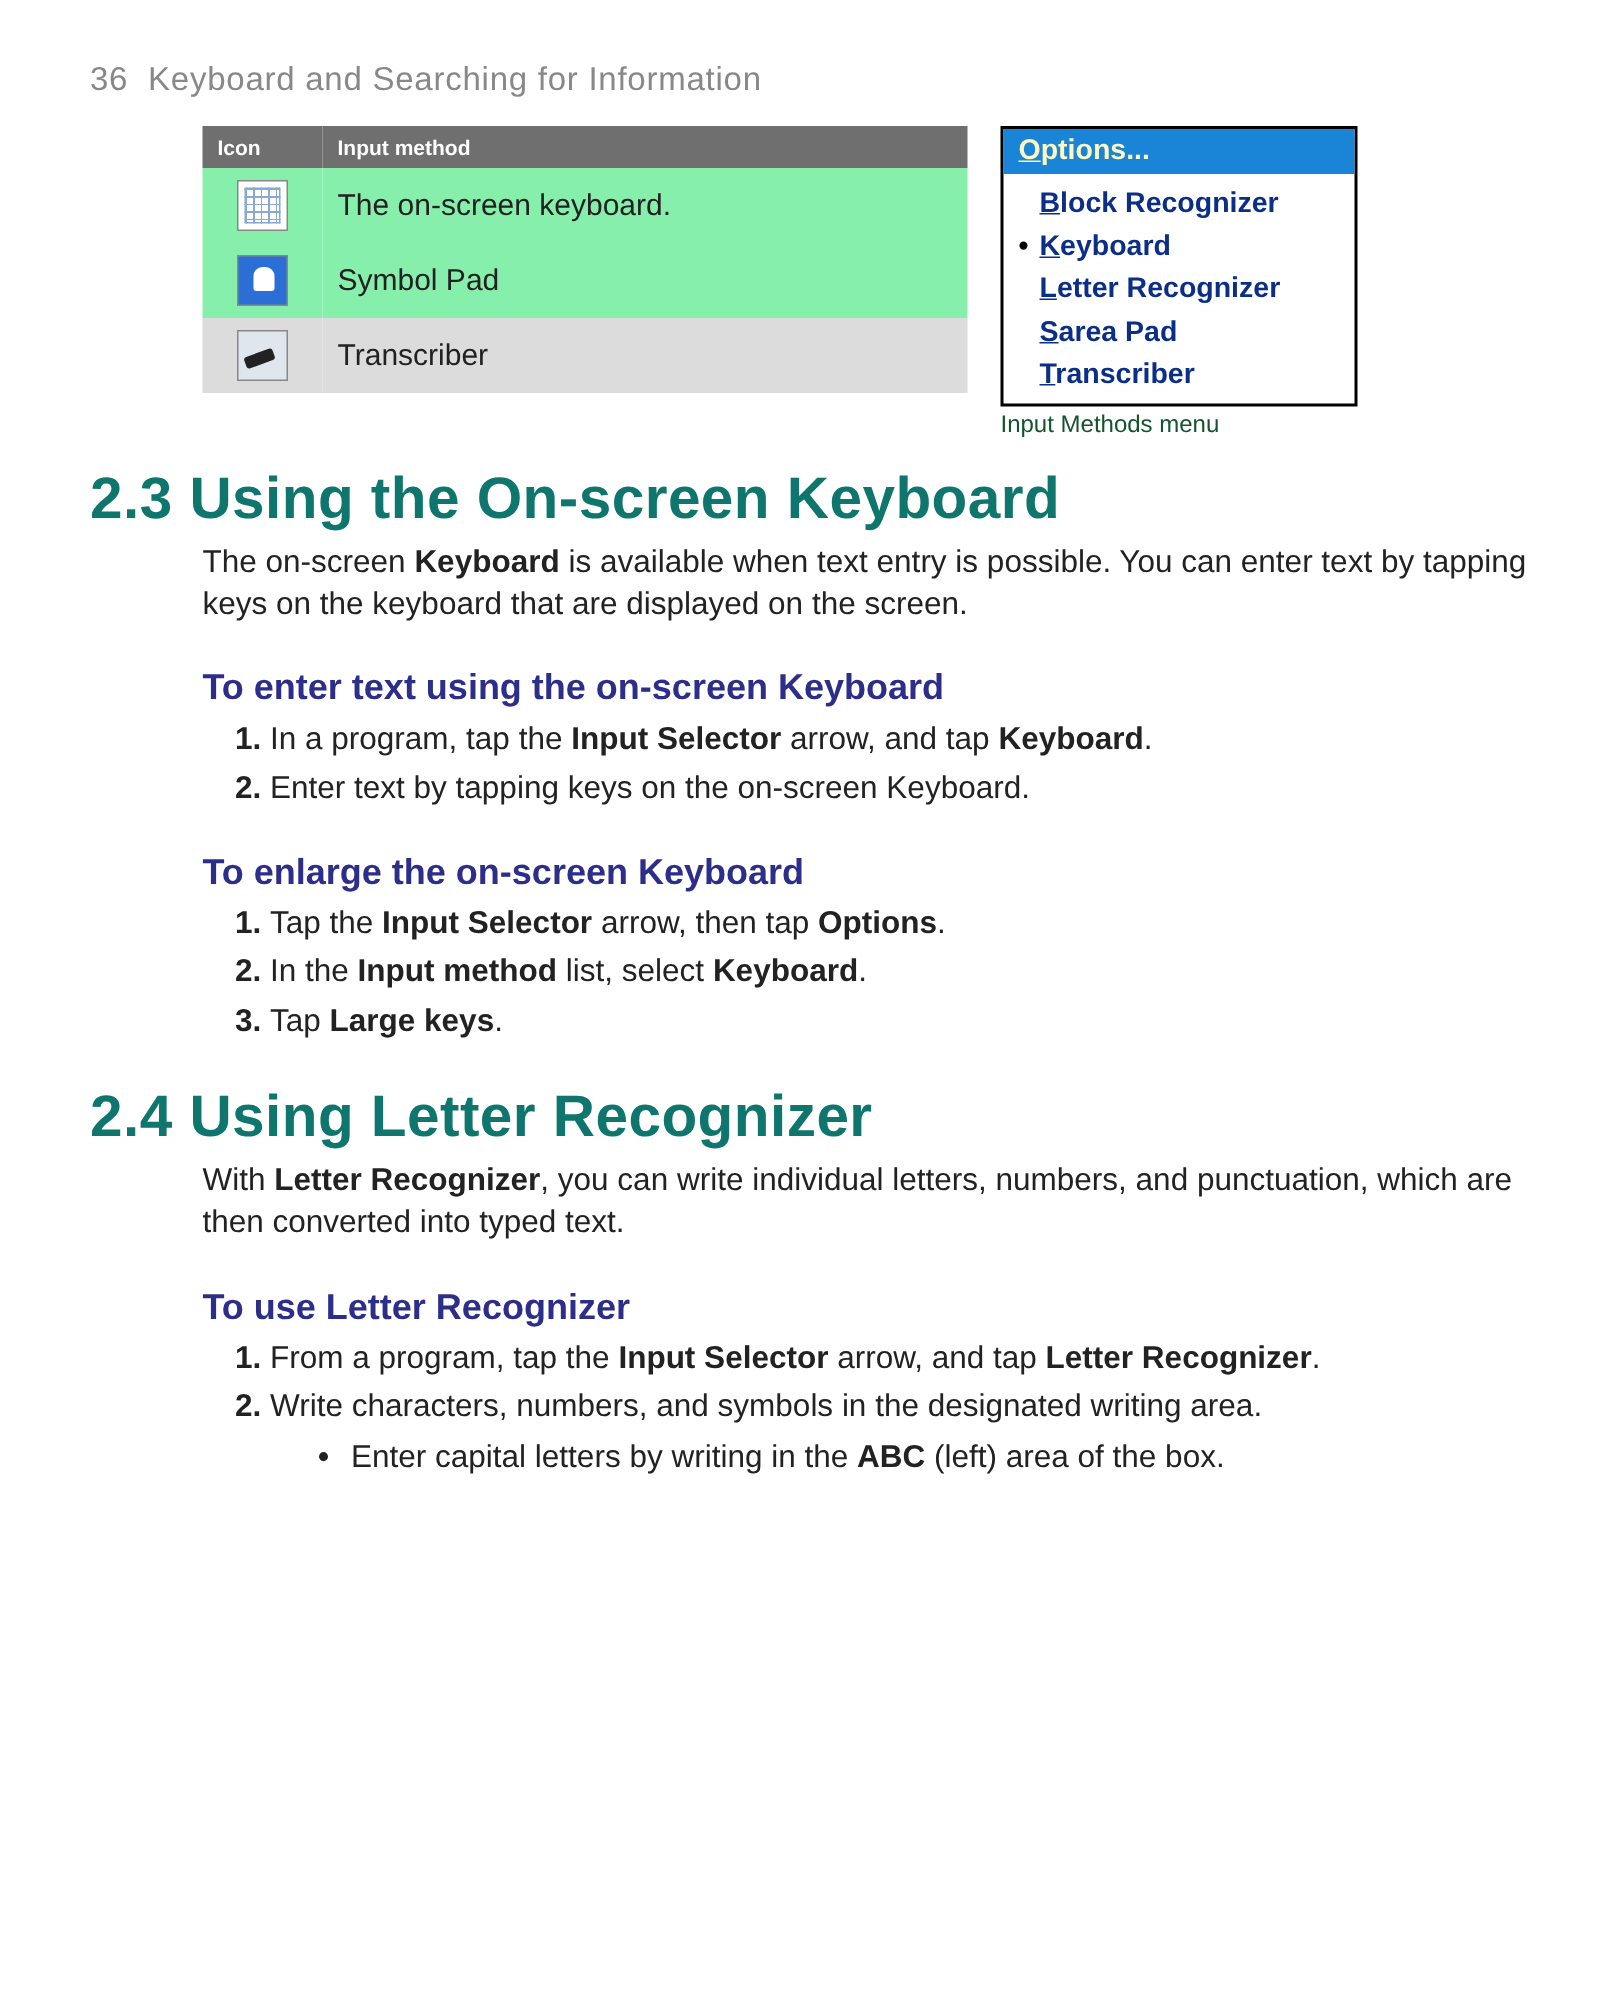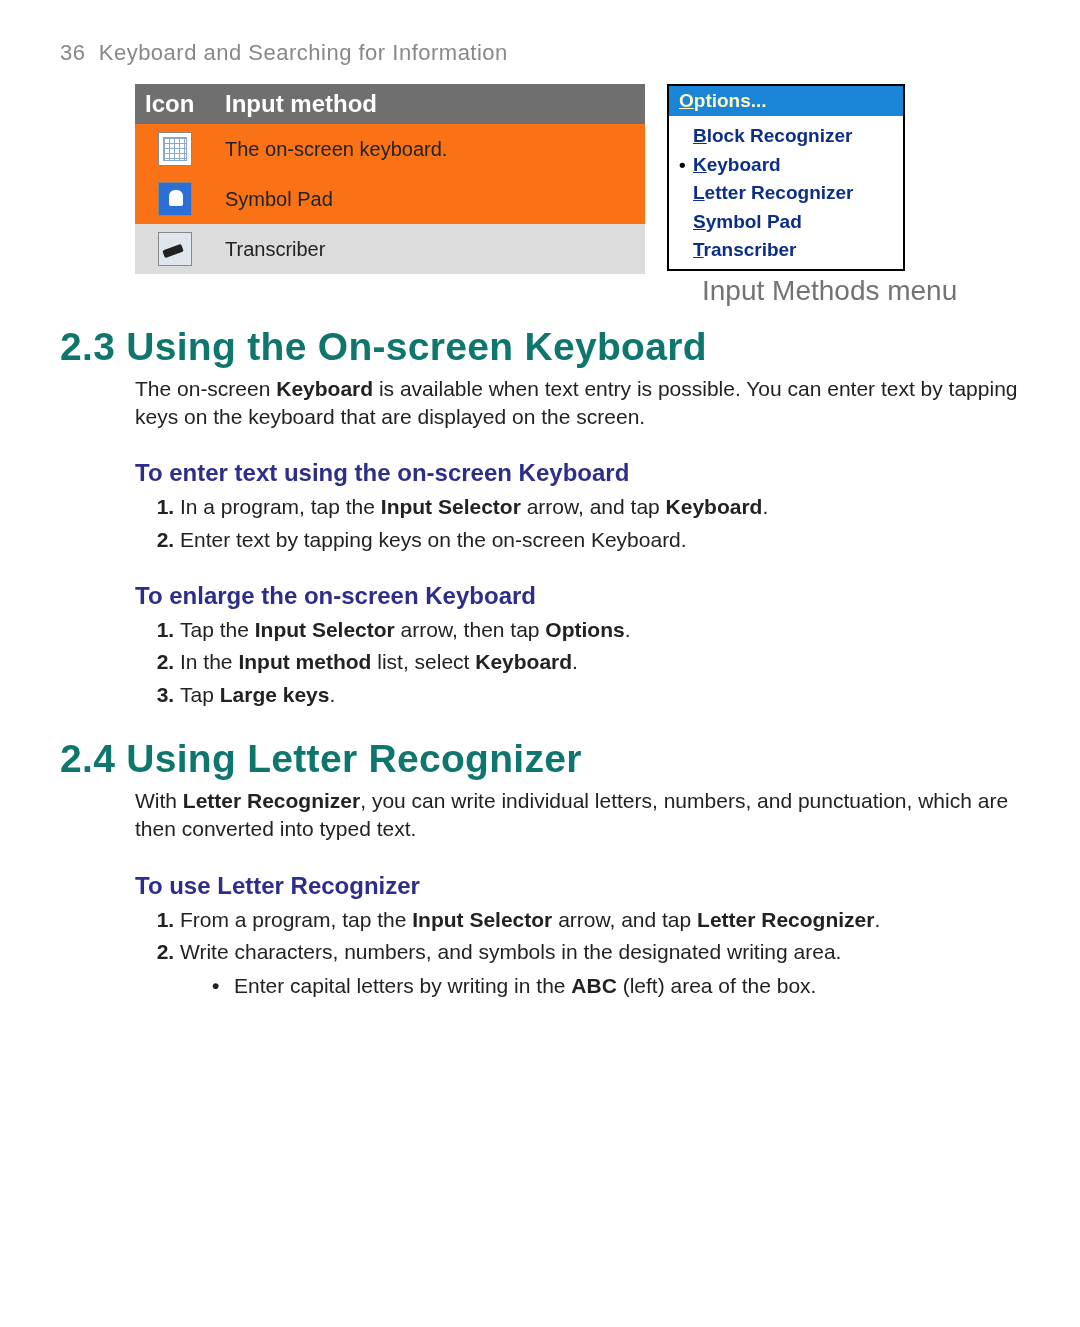--- a/index.html
+++ b/index.html
@@ -27,28 +27,28 @@
   .icon-table {
     border-collapse: collapse;
     width: 510px;
   }
   .icon-table th {
     background: #6f6f6f;
     color: #fff;
     text-align: left;
     font-weight: bold;
     padding: 6px 10px;
-    font-size: 24px;
+    font-size: 14px;
   }
   .icon-table td {
     padding: 8px 10px;
     font-size: 20px;
     vertical-align: middle;
   }
-  .icon-table tr.row-even td { background: #f97316; }
+  .icon-table tr.row-even td { background: #86efac; }
   .icon-table tr.row-odd td  { background: #dcdcdc; }
   .icol { width: 80px; text-align: center; }
   .icon-box {
     display: inline-block;
     width: 34px;
     height: 34px;
     border: 1px solid #888;
     vertical-align: middle;
   }
   .kb-icon { background: linear-gradient(#fff,#fff); position:relative; }
@@ -89,21 +89,21 @@
   .menu-title .ul { text-decoration: underline; }
   .menu-items { padding: 6px 10px 4px 10px; }
   .menu-item {
     color:#0b2e87; font-weight:bold; line-height:1.5;
     position:relative; padding-left:14px;
   }
   .menu-item .ul { text-decoration: underline; }
   .menu-item.selected::before{
     content:"•"; position:absolute; left:0; top:0; color:#000; font-weight:bold;
   }
-  .menu-caption { font-size:28px; margin-top:4px; color:#737373;margin-left:35px; }
+  .menu-caption { font-size:16px; margin-top:4px; color:#14532d; }
 
   h2.section {
     color:#0f766e; font-size:39px; margin: 18px 0 4px 0; letter-spacing:0.3px;
   }
   .body-text { margin-left:75px; margin-top:6px; line-height:1.35; }
   .sub-head {
     color:#2c2e8a; font-weight:bold; font-size:24px;
     margin-left:75px; margin-top:28px;
   }
   ol.steps { margin:6px 0 0 120px; padding:0; }
@@ -147,21 +147,21 @@
 
   <div class="menu-wrap">
     <div class="menu-box">
       <div class="menu-title">
         <span class="ul">O</span><span>ptions...</span>
       </div>
       <div class="menu-items">
         <div class="menu-item"><span class="ul">B</span><span>lock Recognizer</span></div>
         <div class="menu-item selected"><span class="ul">K</span><span>eyboard</span></div>
         <div class="menu-item"><span class="ul">L</span><span>etter Recognizer</span></div>
-        <div class="menu-item"><span class="ul">S</span><span>ymbol Pad</span></div>
+        <div class="menu-item"><span class="ul">S</span><span>area Pad</span></div>
         <div class="menu-item"><span class="ul">T</span><span>ranscriber</span></div>
       </div>
     </div>
     <div class="menu-caption">Input Methods menu</div>
   </div>
 </div>
 
 <h2 class="section">2.3 Using the On-screen Keyboard</h2>
 <div class="body-text">
   <span>The on-screen </span><b>Keyboard</b><span> is available when text entry is possible. You can enter text by tapping keys on the keyboard that are displayed on the screen.</span>

